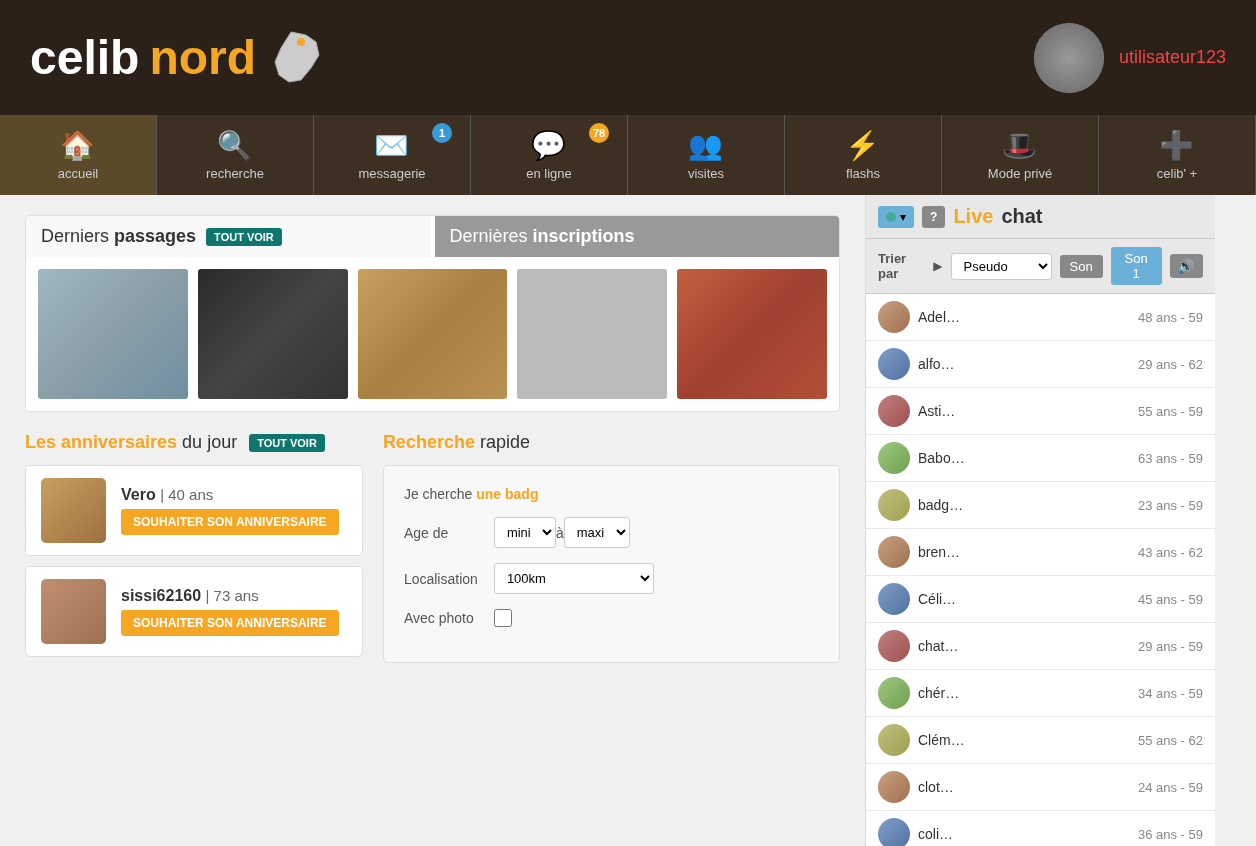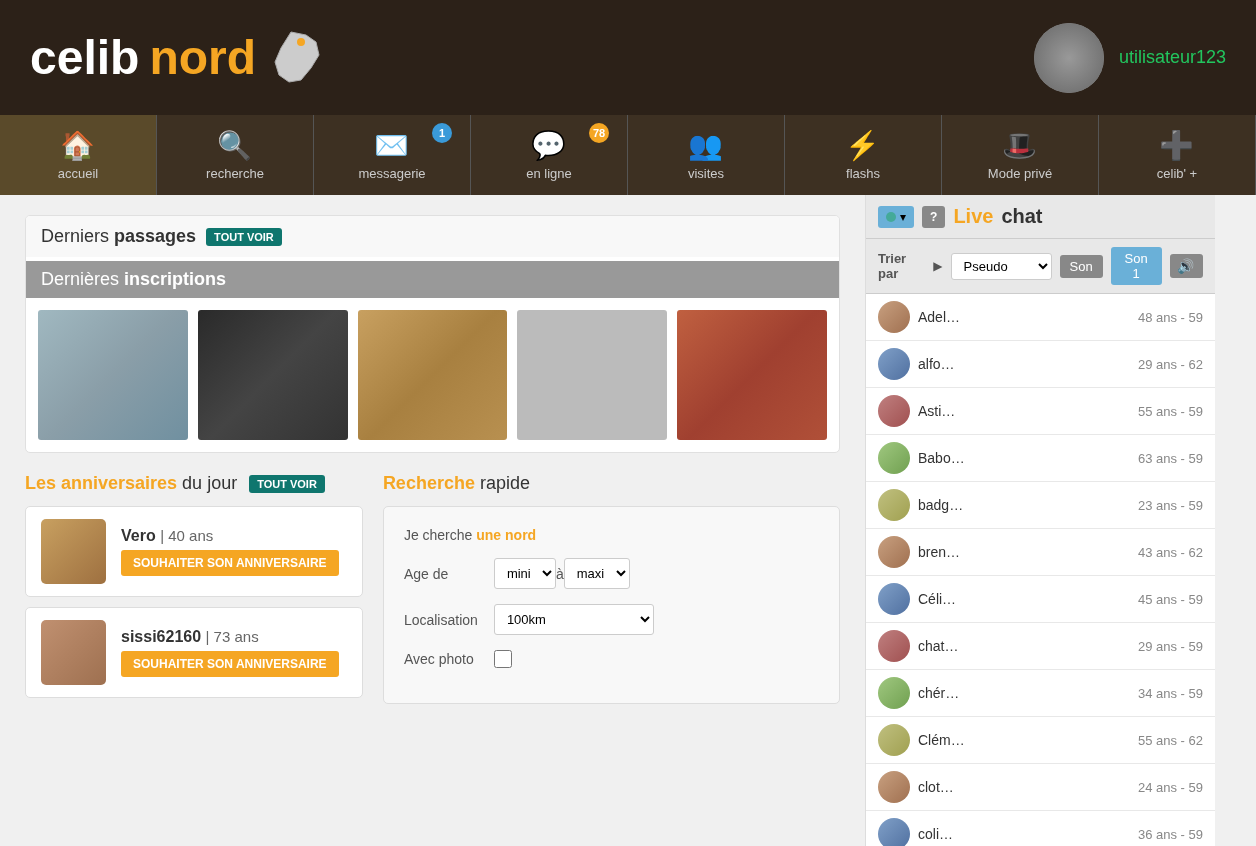--- a/index.html
+++ b/index.html
@@ -34,21 +34,21 @@
       gap: 15px;
     }
     .header-avatar {
       width: 70px;
       height: 70px;
       border-radius: 50%;
       background: #888;
       overflow: hidden;
     }
     .header-username {
-      color: #22c55e;
+      color: #ef4444;
       font-size: 18px;
     }
 
     
     .nav {
       background: #3d3022;
       display: flex;
       height: 80px;
     }
     .nav-item {
@@ -360,21 +360,20 @@
     }
     .passages-container {
       background: #fff;
       border-radius: 5px;
       border: 1px solid #e0e0e0;
       overflow: hidden;
     }
     .passages-header-row {
       display: flex;
       gap: 4px;
-      flex-direction: column;
     }
     .passages-header-left {
       background: #f8f8f8;
       padding: 10px 15px;
       display: flex;
       align-items: center;
       gap: 10px;
       flex: 1;
     }
     .passages-header-right {
@@ -533,21 +532,21 @@
 
       <div class="recherche-section">
         <div class="section-title">
           <h2>
             <span style="color:#f5a623;font-weight:bold;">Recherche</span> rapide
           </h2>
         </div>
         <div class="recherche-box">
           <div class="recherche-row">
             <span>Je cherche</span>&nbsp;
-            <span style="color:#f5a623;font-weight:bold;">une nord</span>
+            <span style="color:#f5a623;font-weight:bold;">une badg</span>
           </div>
           <div class="recherche-row">
             <label>Age de</label>
             <select>
               <option>mini</option>
               <option>18</option><option>20</option><option>25</option><option>30</option>
               <option>35</option><option>40</option><option>45</option><option>50</option>
             </select>
             <span>à</span>
             <select>

